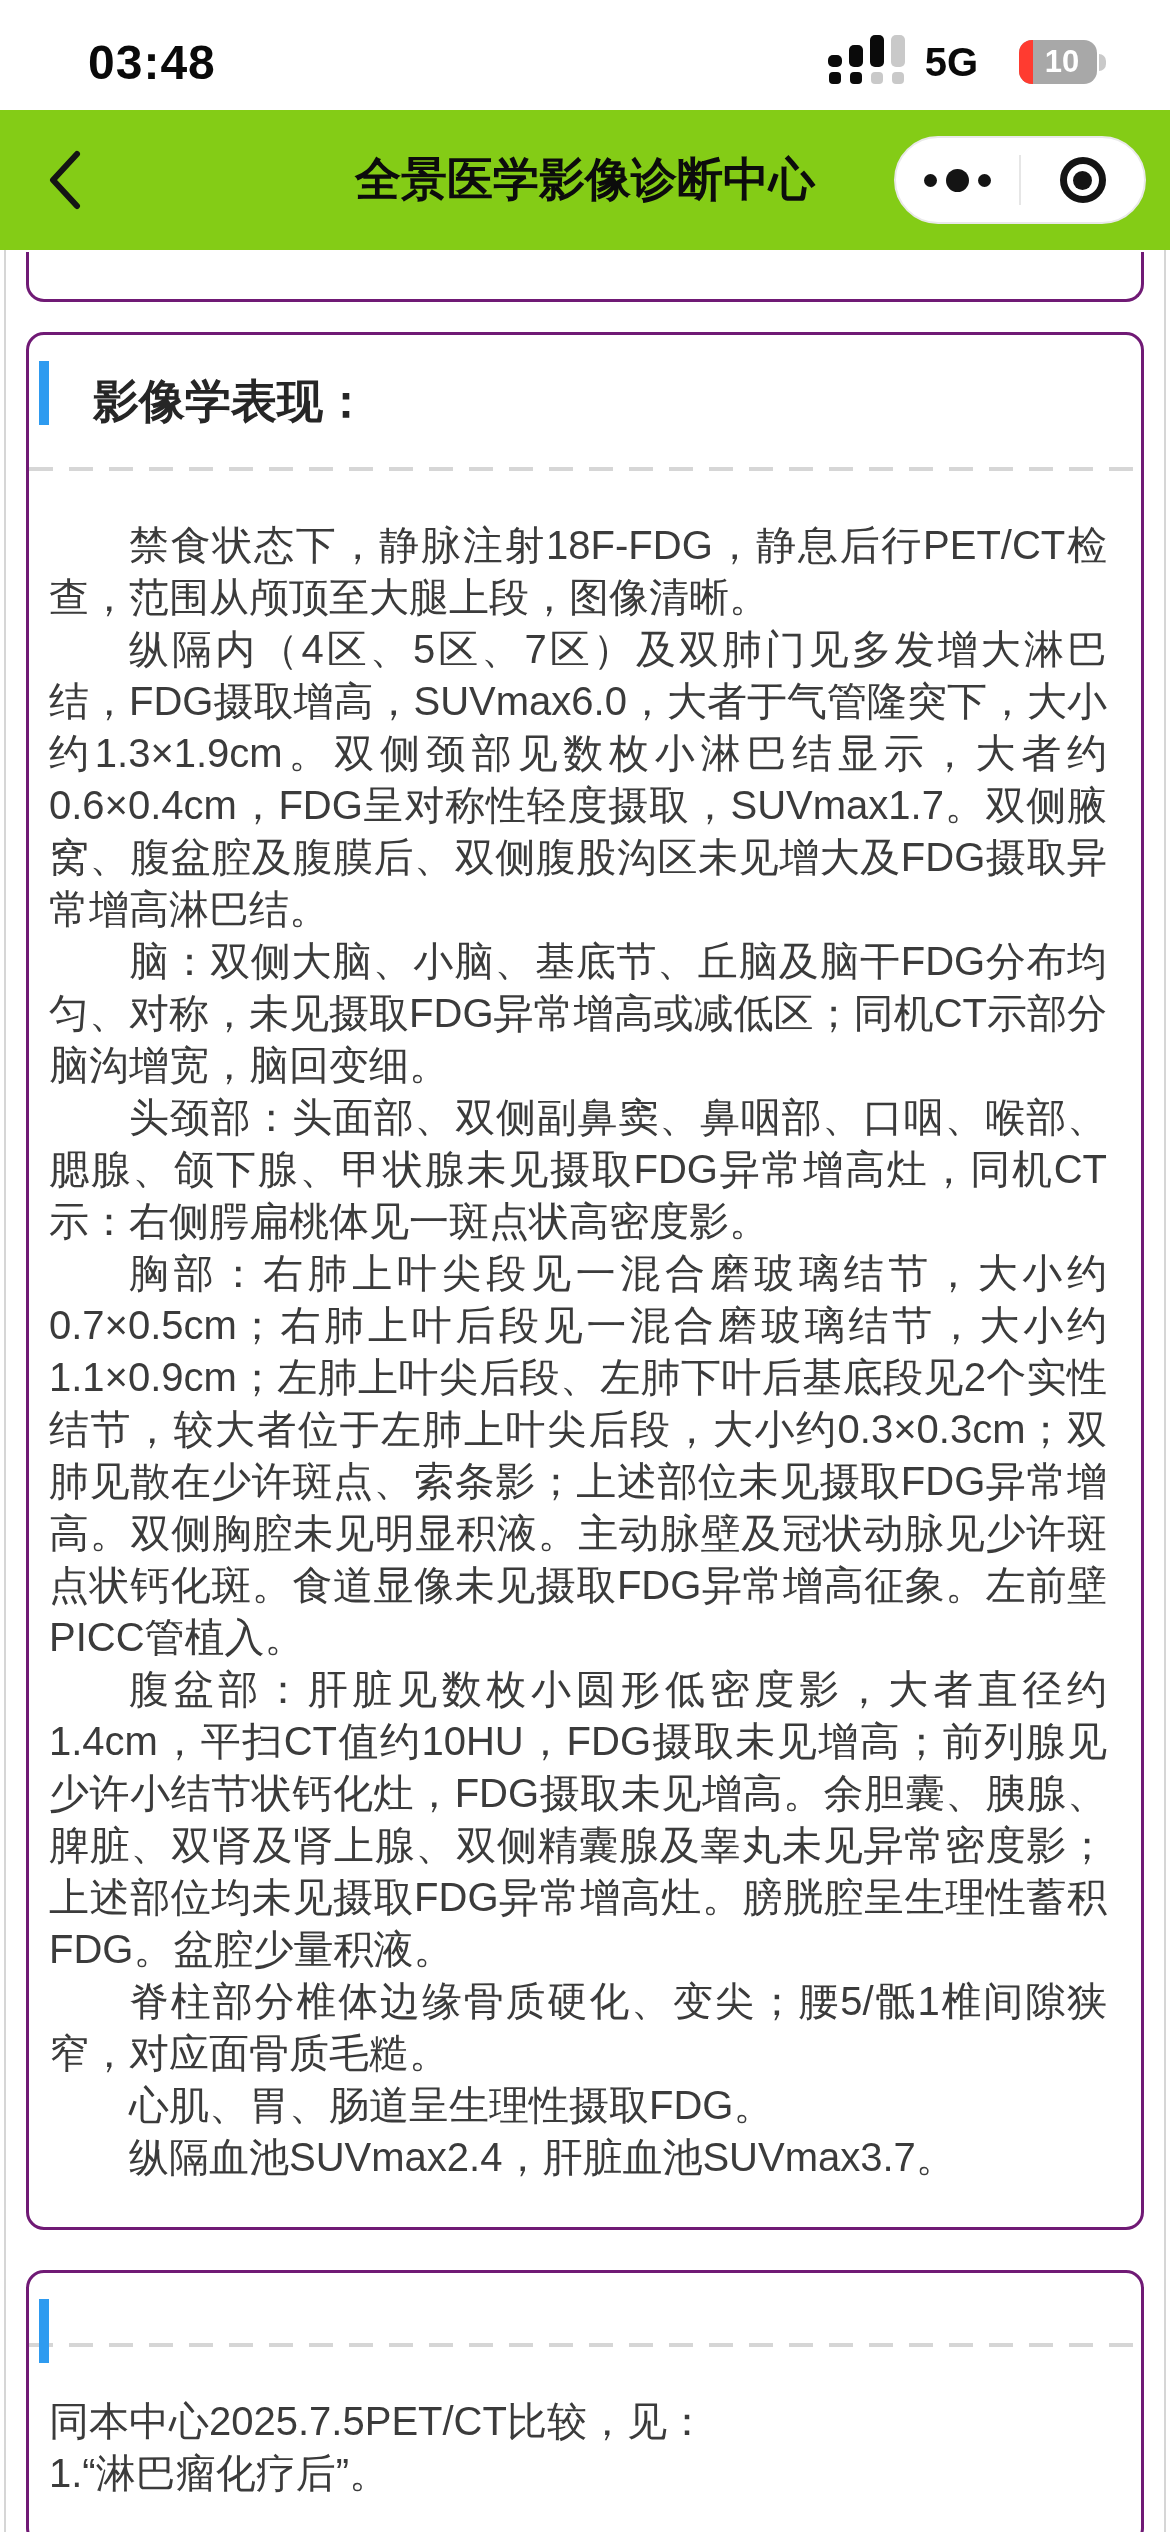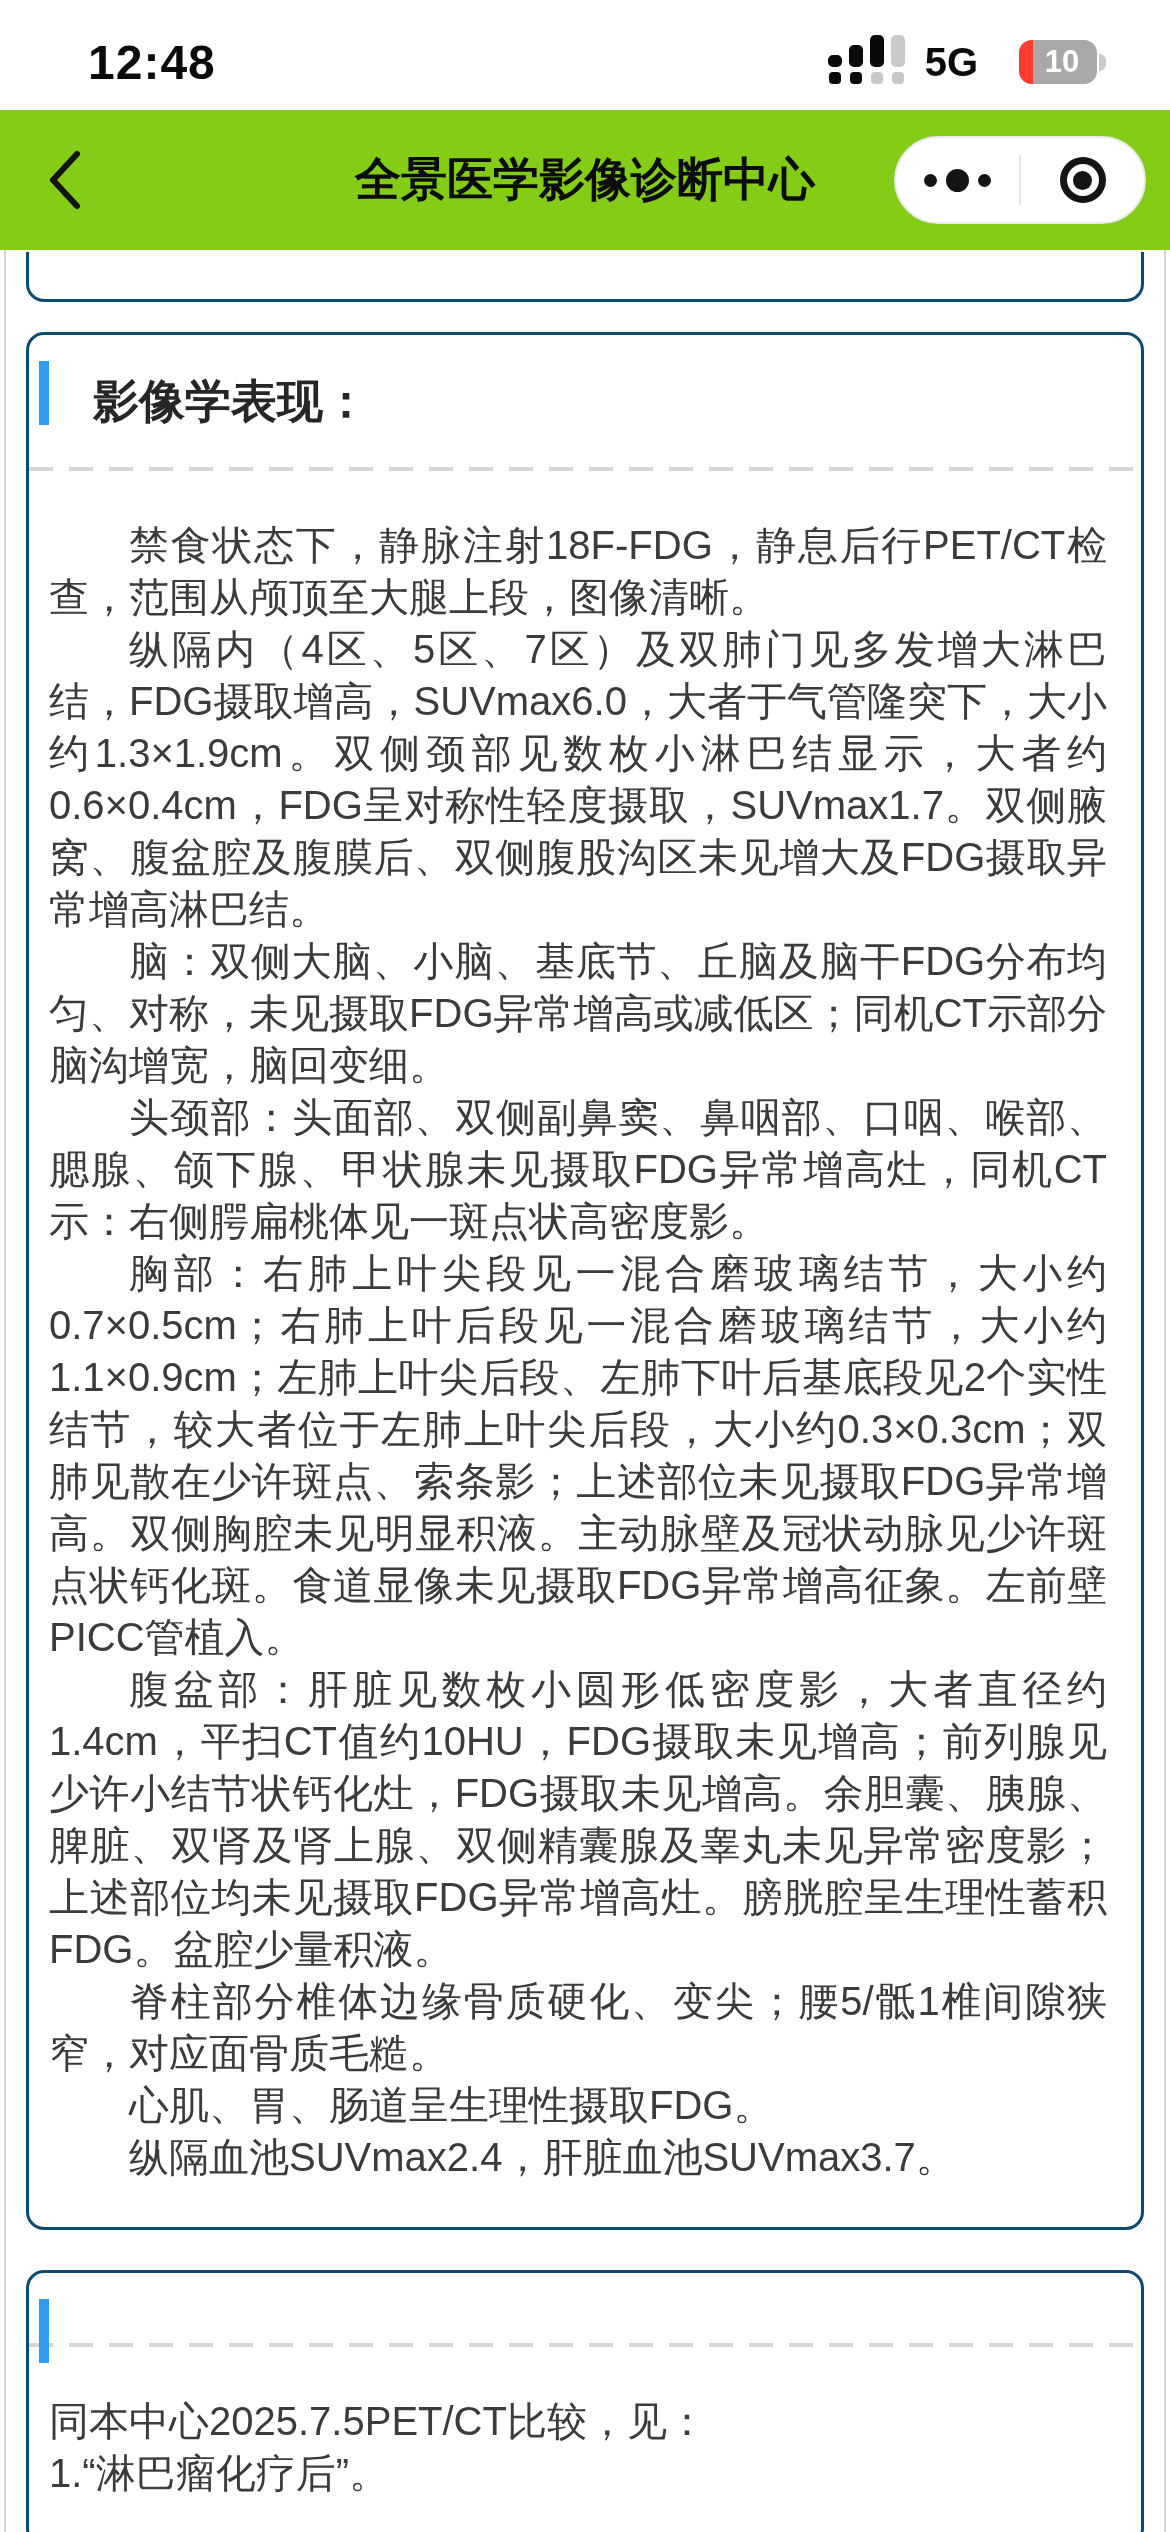--- a/index.html
+++ b/index.html
@@ -41,37 +41,37 @@
   .dot-s{width:13px;height:13px;border-radius:50%;background:#141414;}
   .dot-m{width:23px;height:23px;border-radius:50%;background:#141414;}
   .target-ring{width:46px;height:46px;border:7px solid #141414;border-radius:50%;
     display:flex;align-items:center;justify-content:center;box-sizing:border-box;}
   .target-dot{width:19px;height:19px;border-radius:50%;background:#141414;}
   
   .content{
     margin:0 4px;border-left:2px solid #d6d6d6;border-right:2px solid #d6d6d6;
     height:2282px;box-sizing:border-box;overflow:hidden;background:#fff;padding-top:2px;
   }
-  .card{border:3px solid #0c4a6e;border-radius:18px;margin:0 20px;background:#fff;box-sizing:border-box;}
+  .card{border:3px solid #701a75;border-radius:18px;margin:0 20px;background:#fff;box-sizing:border-box;}
   .partial-card{height:50px;border-top:none;border-radius:0 0 18px 18px;margin-bottom:30px;}
   .findings-card{margin-bottom:40px;}
   .card-header{position:relative;padding:36px 36px 34px 64px;}
   .accent-bar{position:absolute;left:10px;top:26px;width:10px;height:64px;}
   .card-title{font-size:46px;font-weight:700;color:#262626;}
   .dashed-divider{height:4px;margin:0;
     background:repeating-linear-gradient(90deg,#d6d6d6 0 24px,transparent 24px 40px);}
   .card-body{padding:48px 34px 44px 20px;font-size:40px;line-height:52px;color:#3b3b3b;text-align:justify;}
   .card-body p{margin:0;text-indent:2em;}
   .card-body p.flush{text-indent:0;}
 </style>
 </head>
 <body>
 
 <div class="status-bar">
-  <div class="time">12:48</div>
+  <div class="time">03:48</div>
   <div class="status-right">
     <div class="signal">
       <div class="sig-col">
           <div class="sig-bar dark" style="height:12px"></div>
           <div class="sig-dot dark"></div>
         </div>
       <div class="sig-col">
           <div class="sig-bar dark" style="height:22px"></div>
           <div class="sig-dot dark"></div>
         </div>

